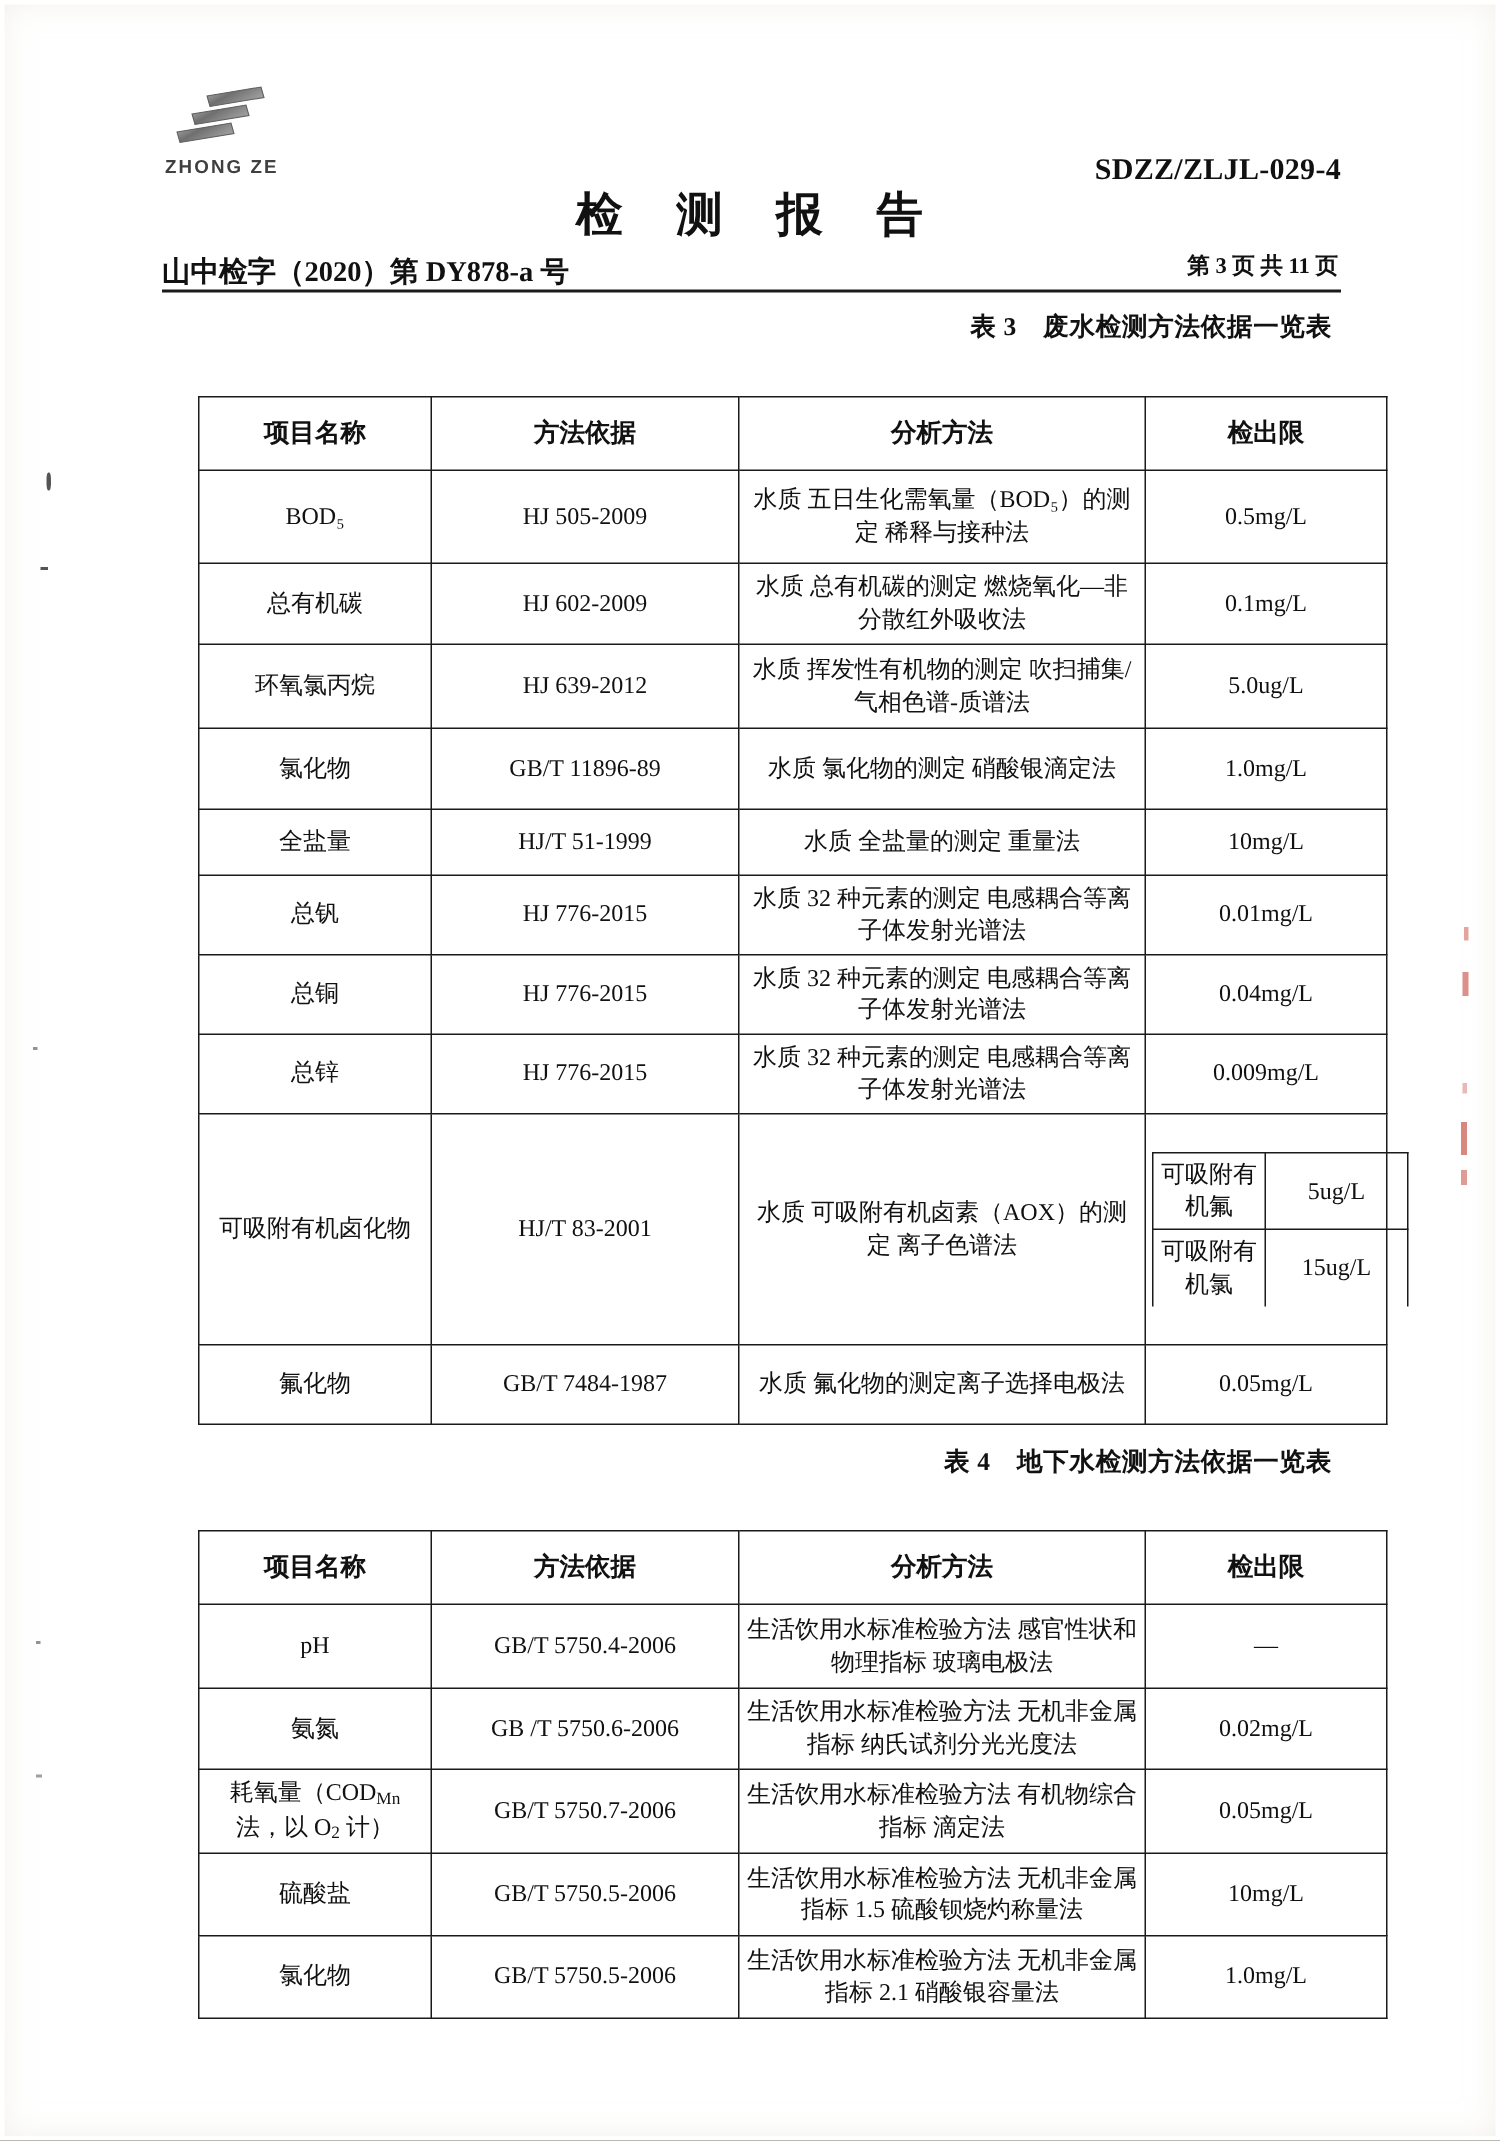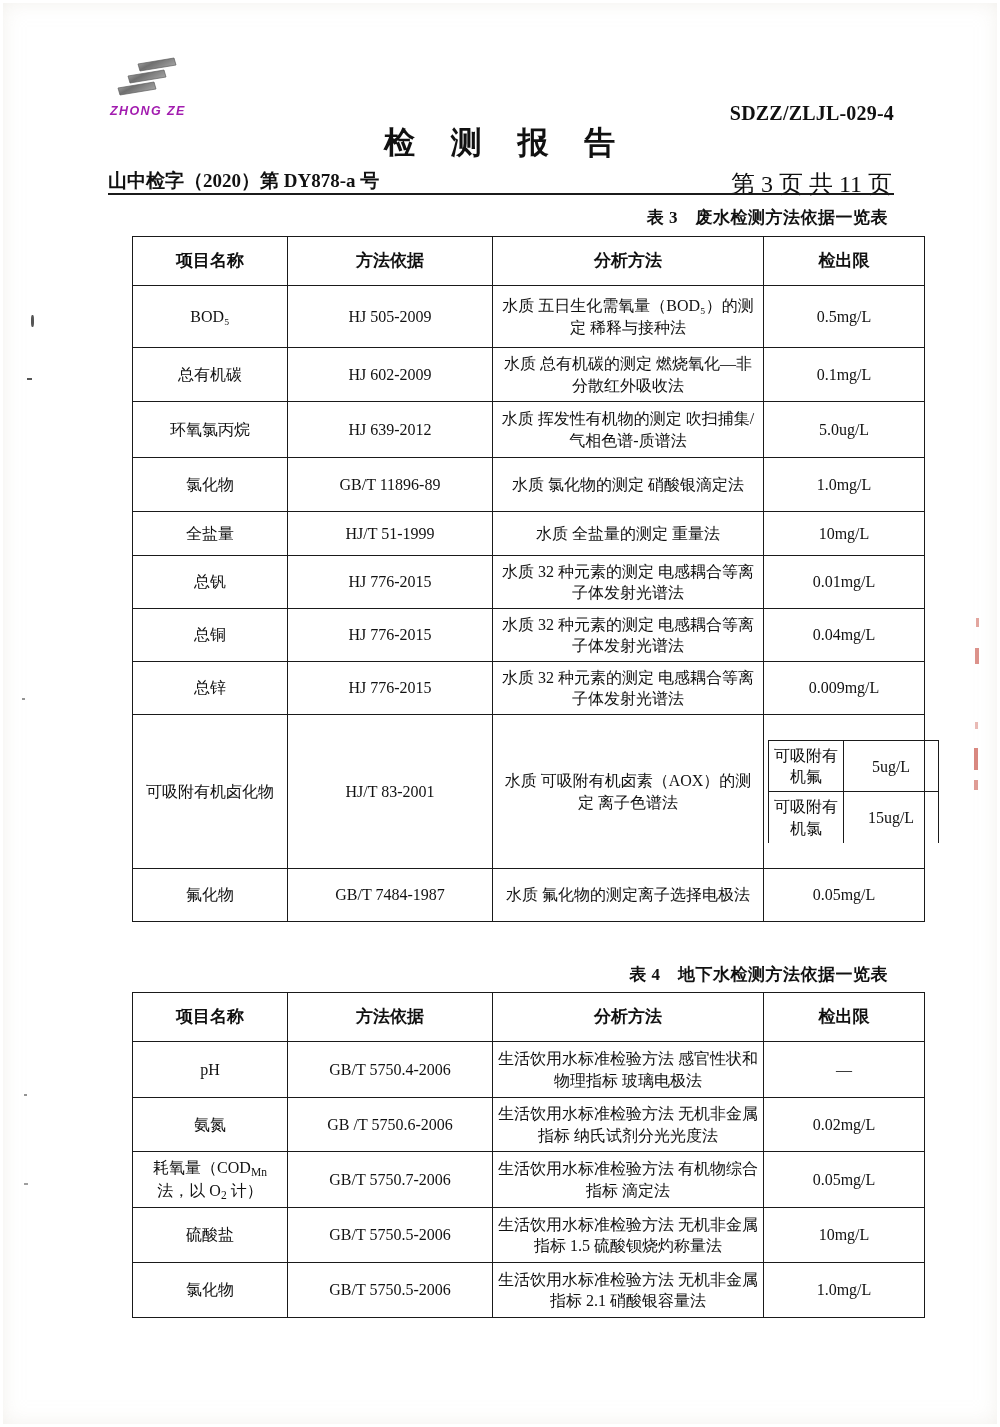--- a/index.html
+++ b/index.html
@@ -45,22 +45,21 @@
   }
   .logo-bars { position: absolute; left: 4px; top: 0; width: 92px; height: 48px; }
   .logo-word {
     position: absolute;
     left: 2px;
     top: 48px;
     font-family: "Liberation Sans", "DejaVu Sans", sans-serif;
     font-size: 12.5px;
     font-weight: bold;
     letter-spacing: 1.4px;
-    color: #a21caf;
-    font-style: italic;
+    color: #404040;
   }
   .doc-code {
     position: absolute;
     right: 0;
     top: 46px;
     font-size: 20px;
     font-weight: bold;
     letter-spacing: 0.2px;
     white-space: nowrap;
   }
@@ -78,22 +77,22 @@
     left: 0;
     top: 112px;
     font-size: 19px;
     font-weight: bold;
     white-space: nowrap;
   }
   .page-no {
     position: absolute;
     right: 2px;
     top: 112px;
-    font-size: 24px;
-    font-weight: normal;
+    font-size: 15px;
+    font-weight: bold;
     white-space: nowrap;
   }
   .header-rule {
     position: absolute;
     left: 108px;
     top: 193px;
     width: 786px;
     height: 0;
     border-top: 2px solid #1b1b1b;
   }
@@ -107,20 +106,21 @@
     font-size: 17px;
     font-weight: bold;
     letter-spacing: 0.5px;
   }
   table.rep {
     position: absolute;
     left: 132px;
     width: 756px;
     border-collapse: collapse;
     table-layout: fixed;
+    margin-top: 28px;
   }
   table.rep td, table.rep th {
     border: 1.4px solid #1a1a1a;
     padding: 3px 4px;
     text-align: center;
     vertical-align: middle;
     font-size: 16px;
     font-weight: normal;
     line-height: 1.34;
   }

